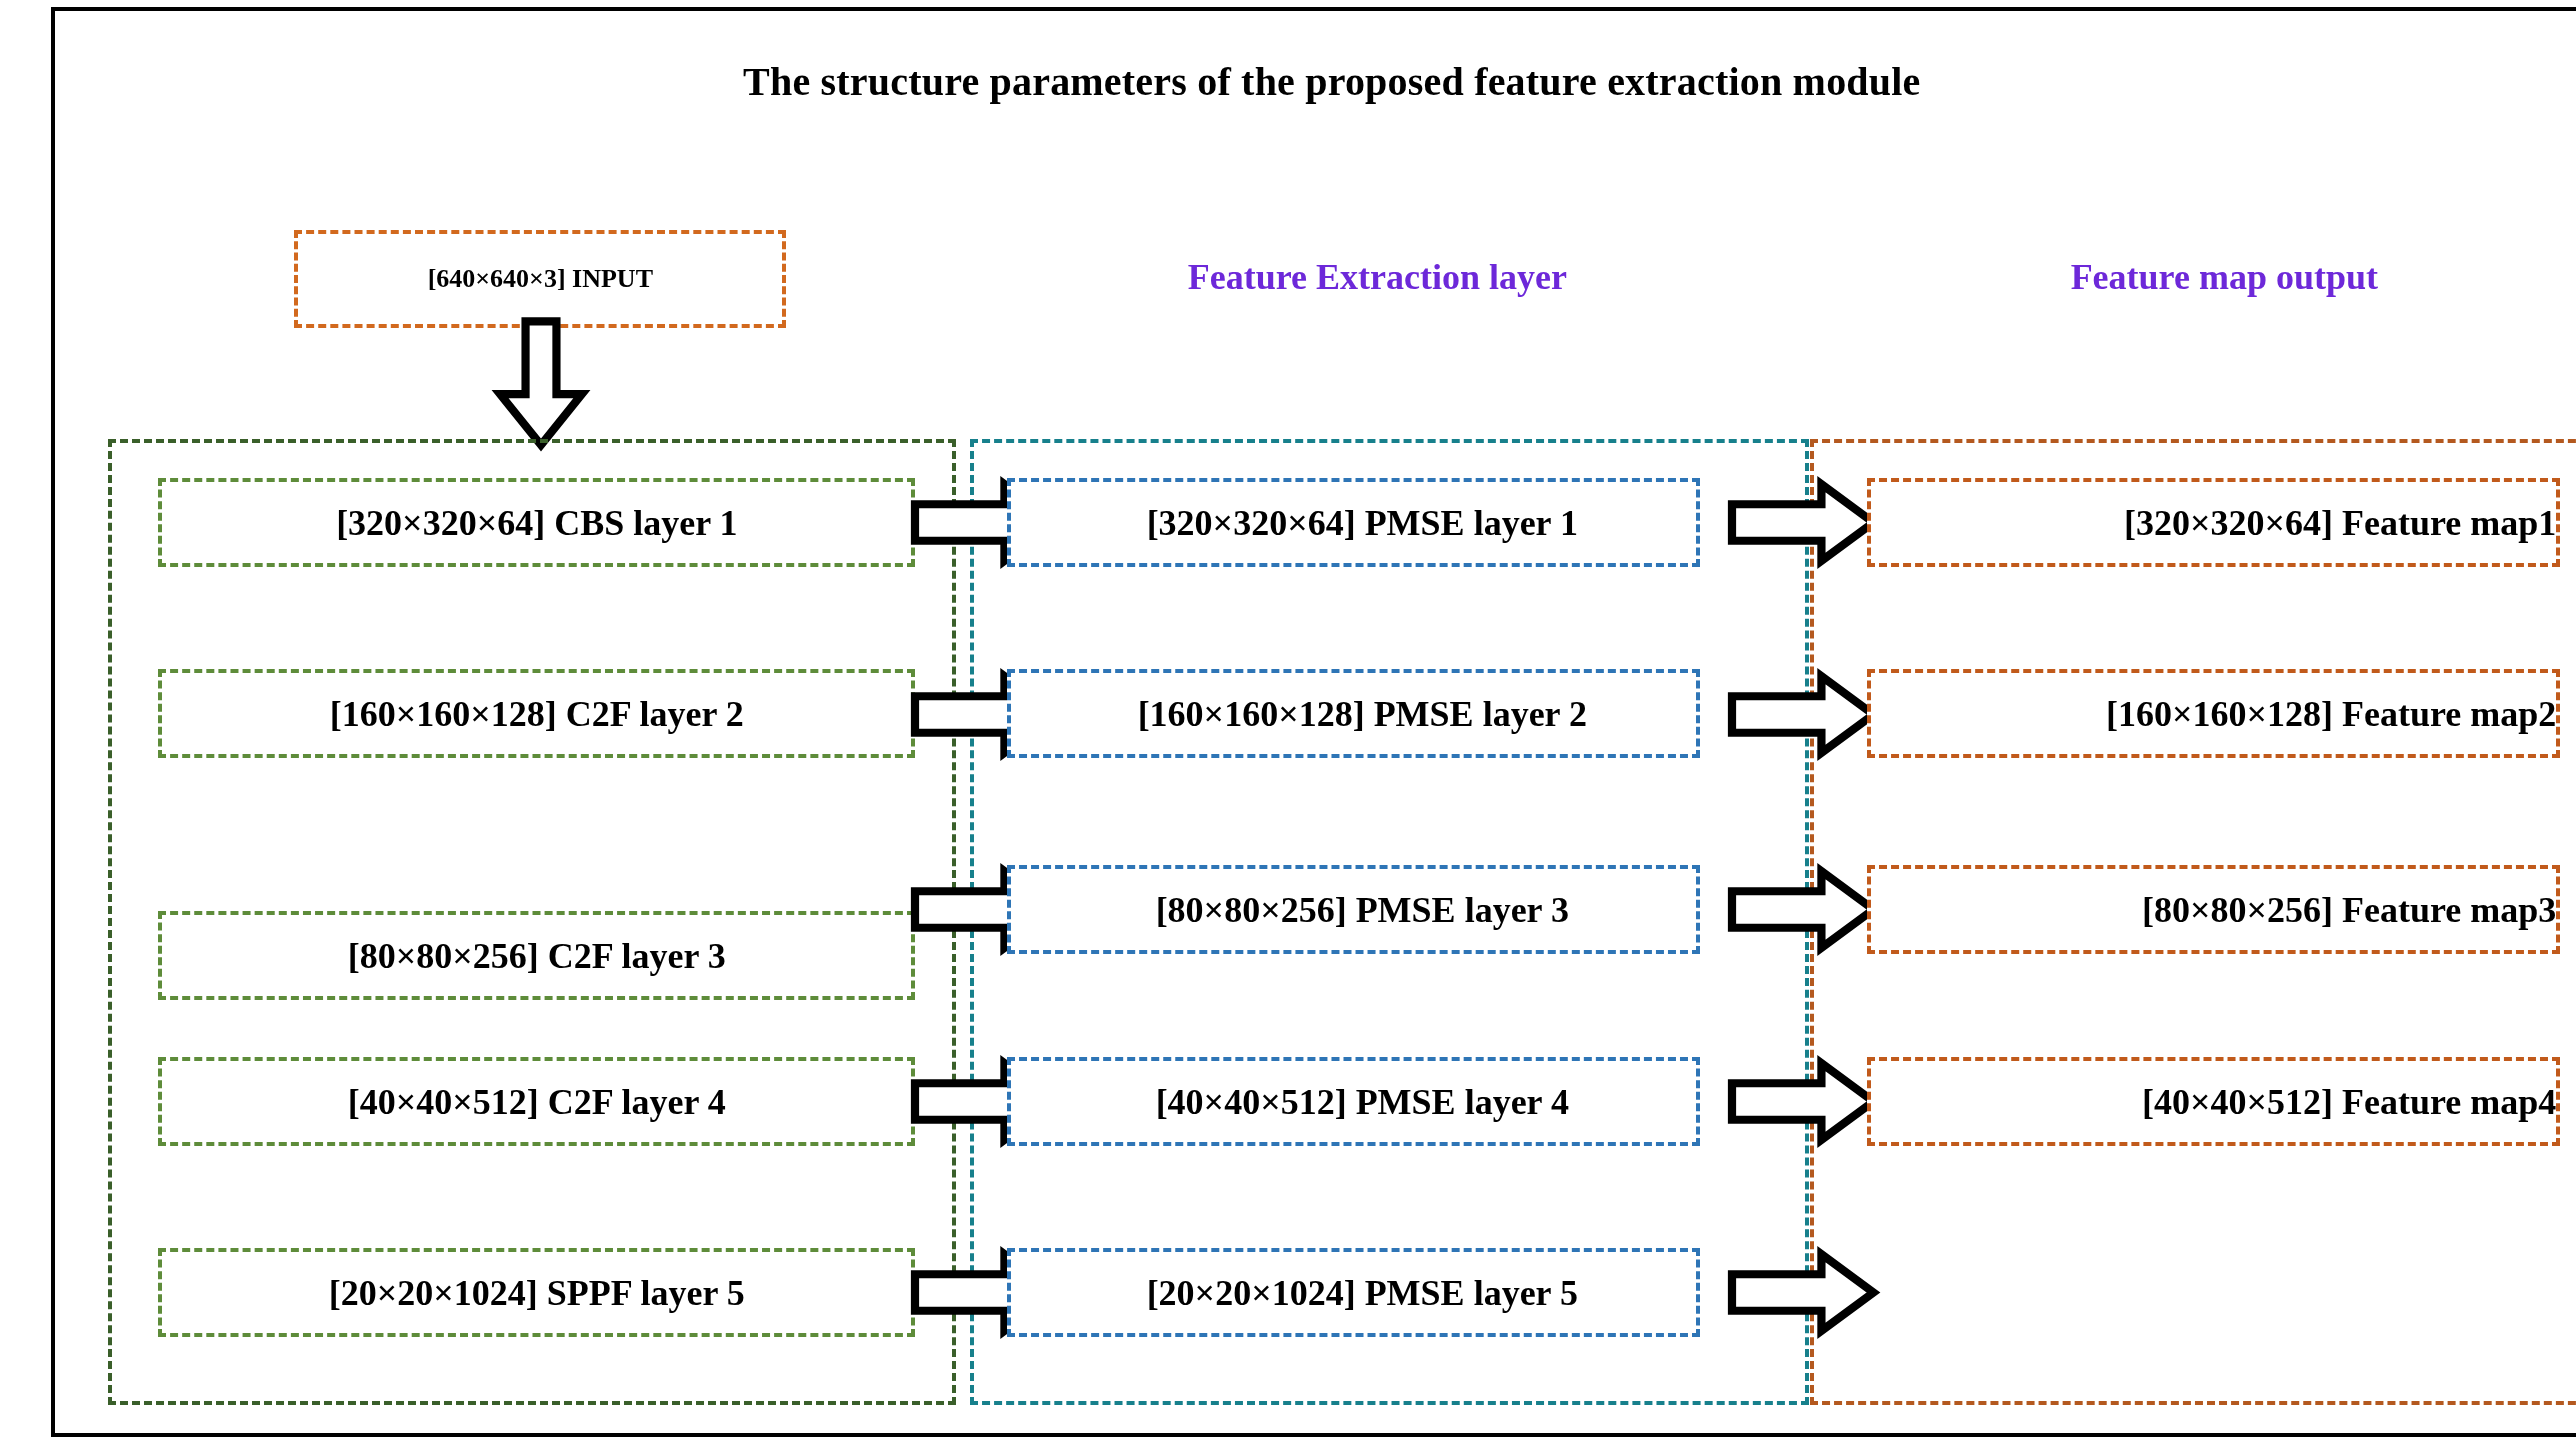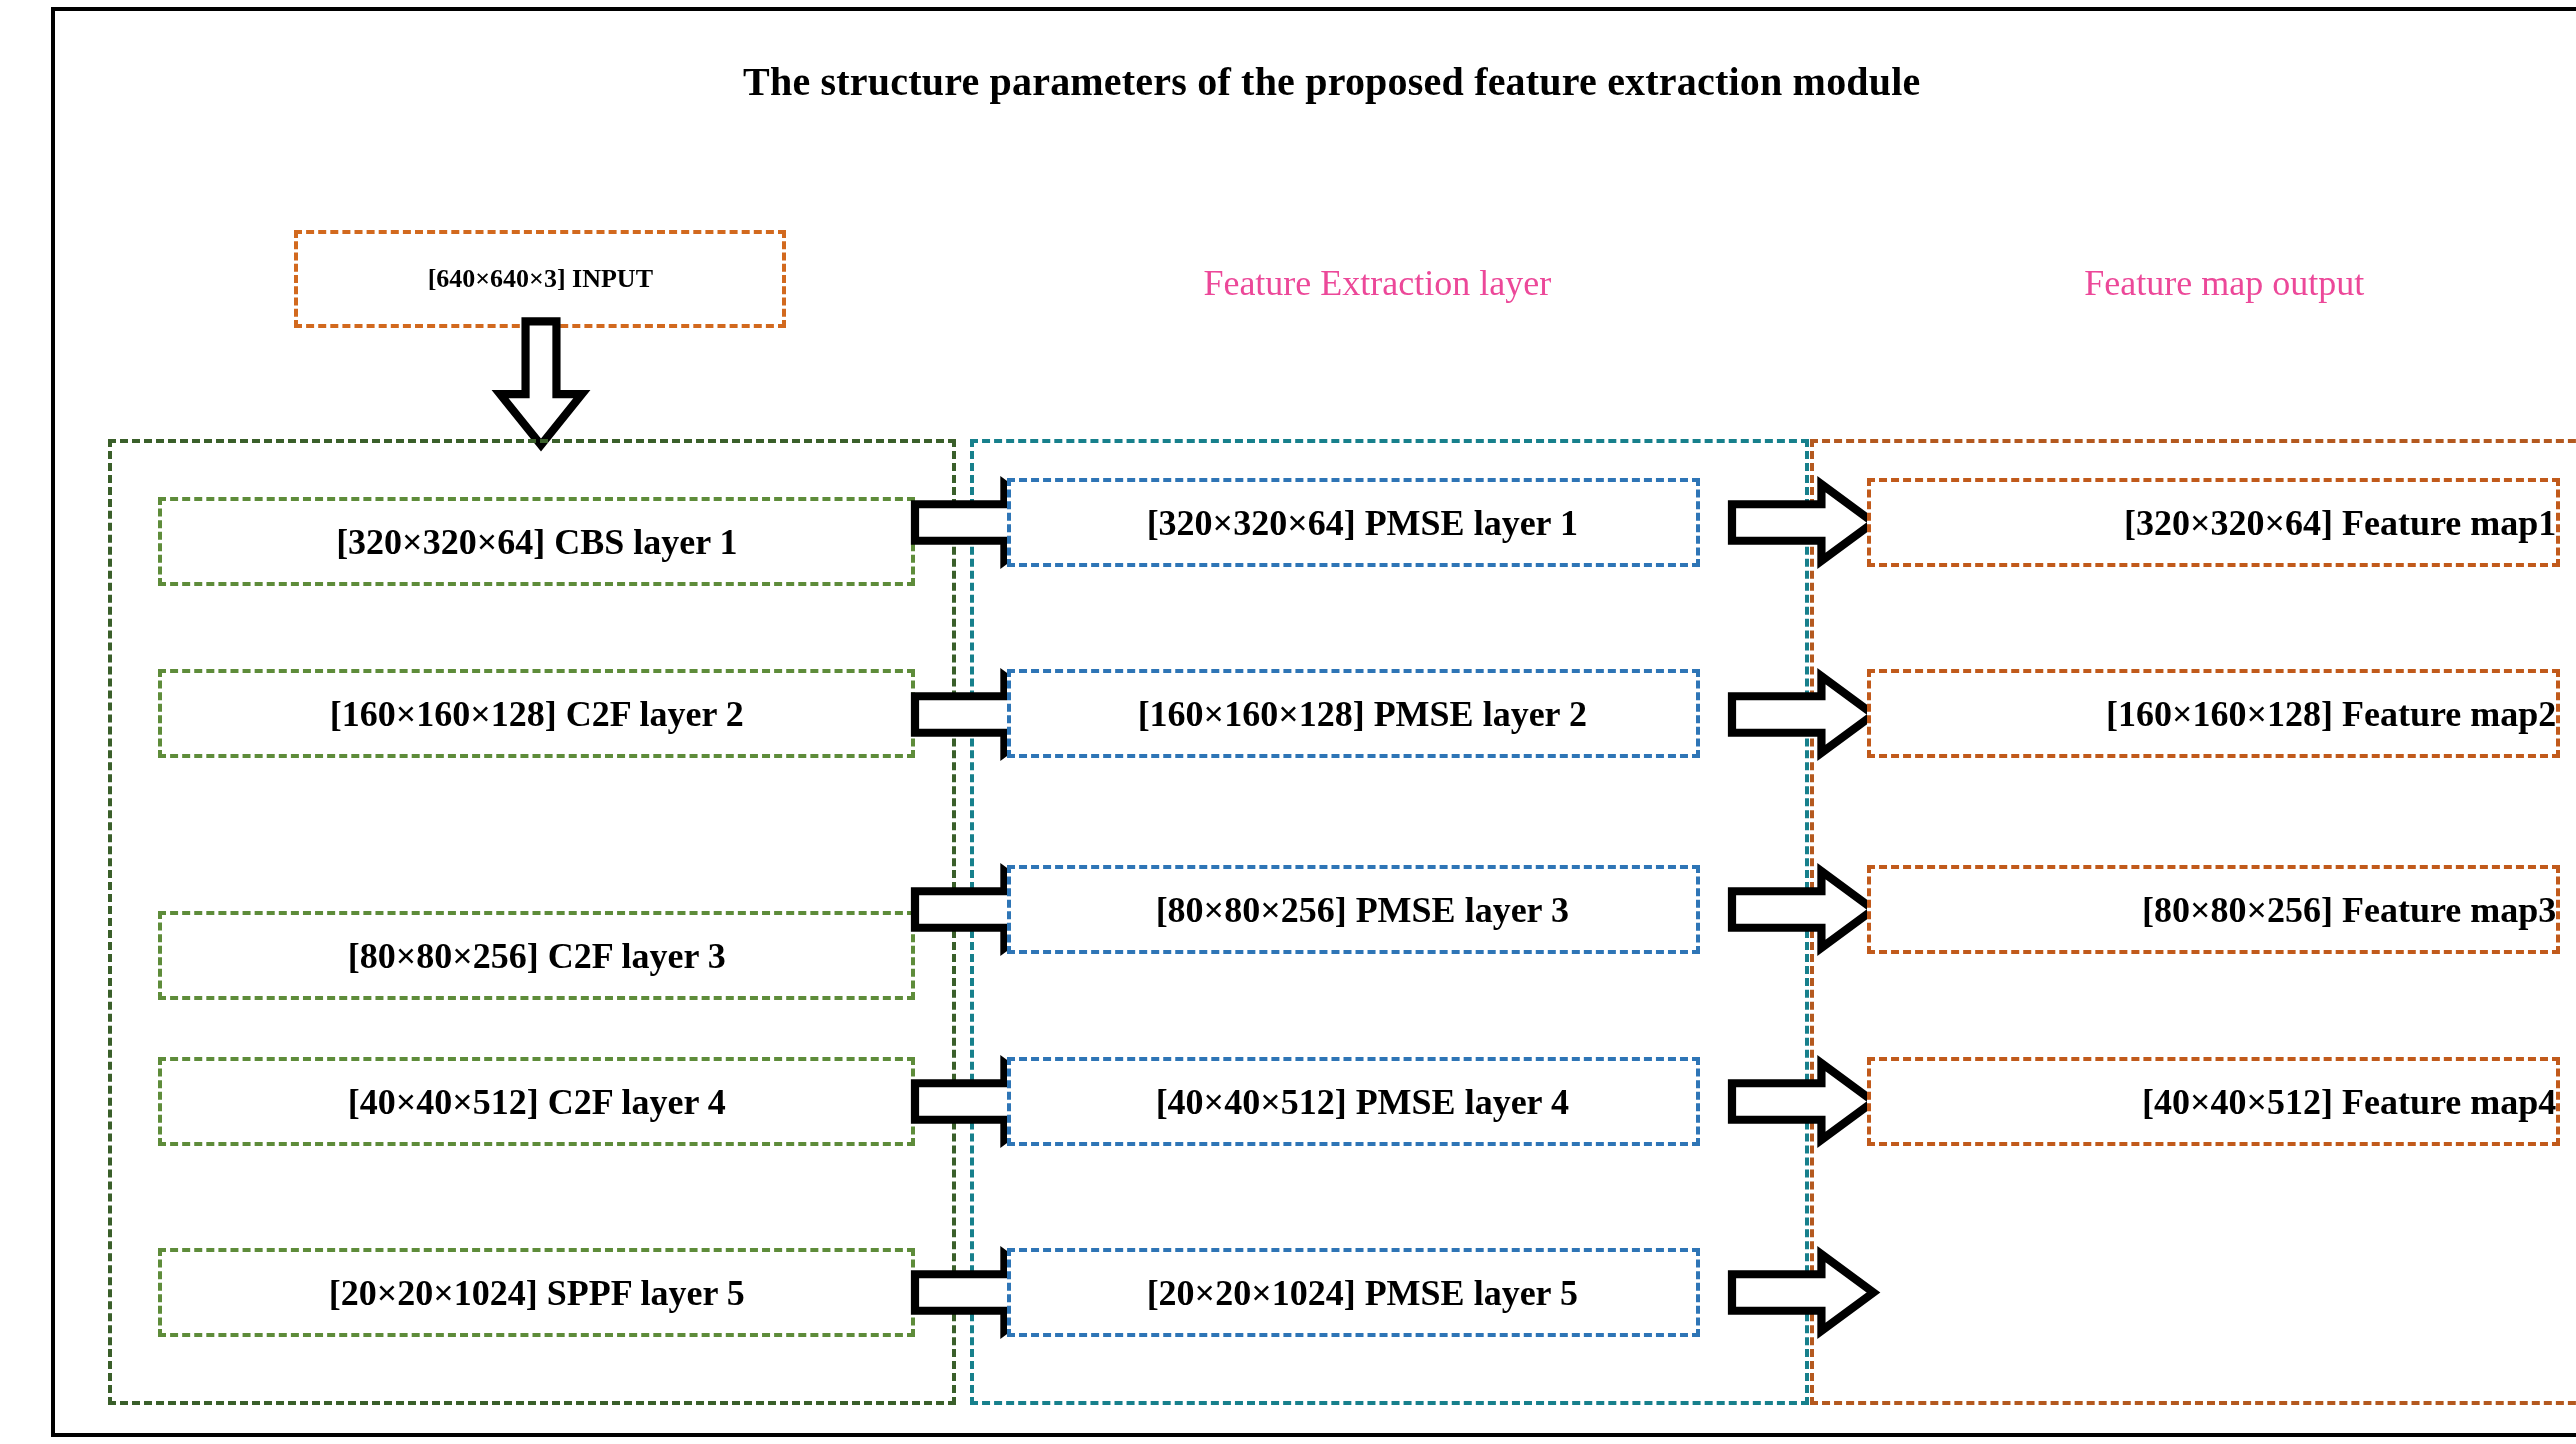--- a/index.html
+++ b/index.html
@@ -46,24 +46,24 @@
   
   #down-arrow {
     position: absolute;
     left: 436px; top: 310px;
     width: 100px; height: 128px;
   }
 
   
   .col-header {
     position: absolute;
-    top: 251px;
+    top: 245px;
     font-size: 36px;
-    font-weight: normal;
-    color: #ec4899;
+    font-weight: bold;
+    color: #6d28d9;
     text-align: center;
     white-space: nowrap;
   }
   #header-extraction { left: 912px; width: 820px; }
   #header-output     { left: 1759px; width: 820px; }
 
   
   .container-box {
     position: absolute;
     top: 428px;
@@ -124,21 +124,21 @@
     </svg>
   </div>
 
   <div class="col-header" id="header-extraction">Feature Extraction layer</div>
   <div class="col-header" id="header-output">Feature map output</div>
 
   <div class="container-box" id="container-backbone"></div>
   <div class="container-box" id="container-extraction"></div>
   <div class="container-box" id="container-output"></div>
 
-  <div class="layer-box col-a" style="top:486px">
+  <div class="layer-box col-a" style="top:467px">
     <span>[320×320×64] CBS layer 1</span>
   </div>
   <div class="row-arrow arrow-a" style="top:473px">
     <svg width="146" height="77" viewBox="0 0 160 84">
       <polygon points="0,22 98,22 98,0 155,42 98,84 98,62 0,62" fill="#ffffff" stroke="#000000" stroke-width="9" stroke-linejoin="miter"></polygon>
     </svg>
   </div>
   <div class="layer-box col-b" style="top:467px">
     <span>[320×320×64] PMSE layer 1</span>
   </div>

